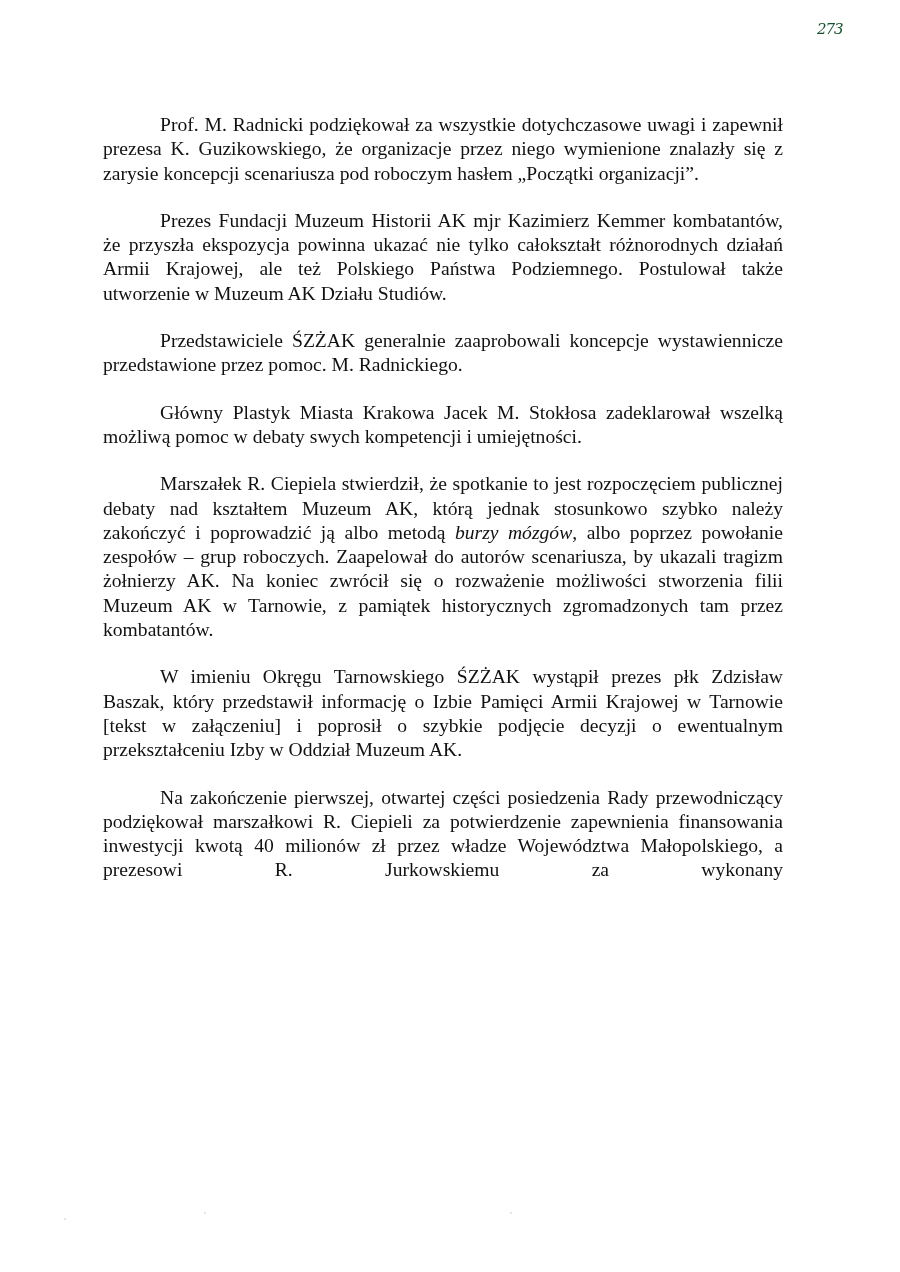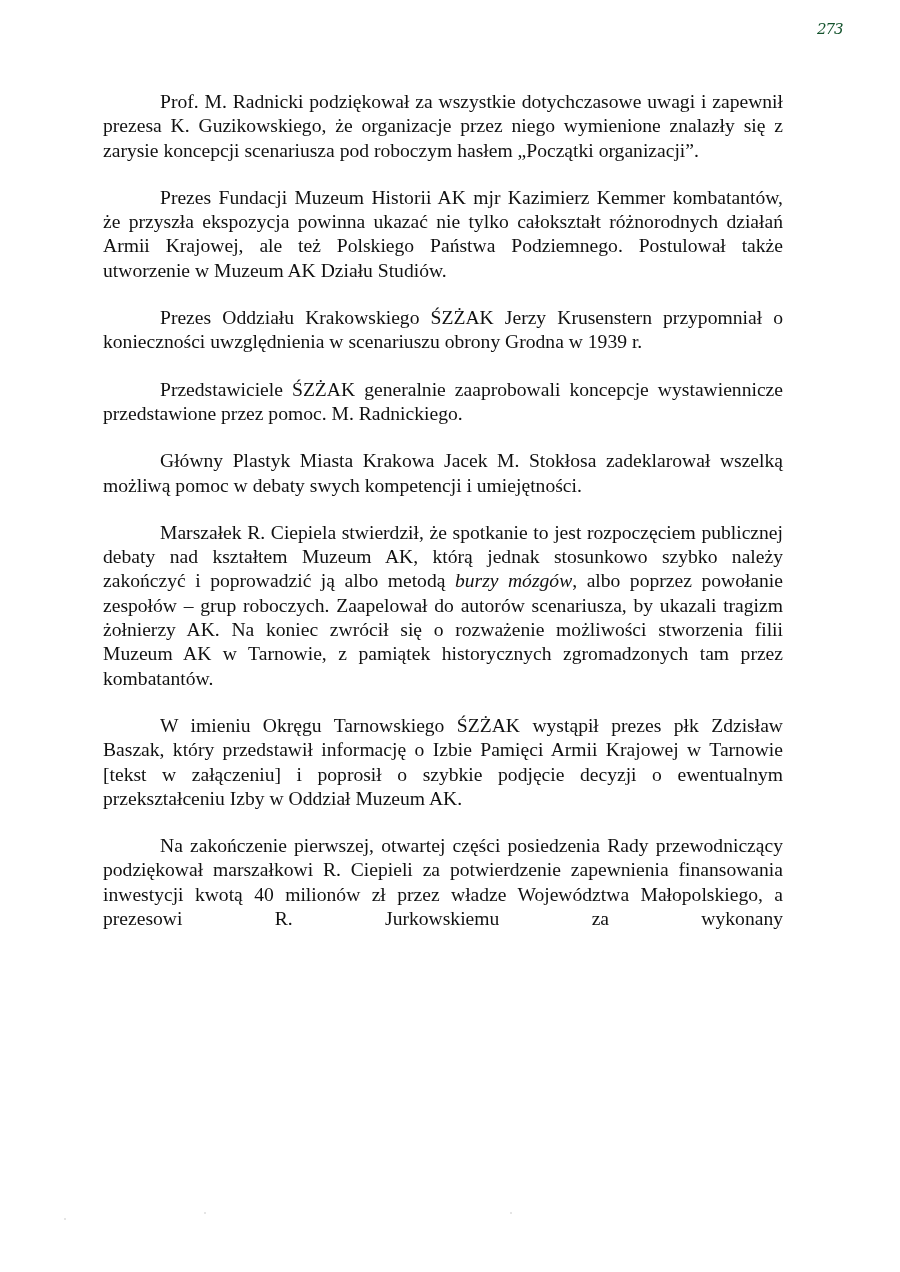--- a/index.html
+++ b/index.html
@@ -3,37 +3,36 @@
 <meta charset="utf-8">
 <style>
   html, body { margin: 0; padding: 0; background: #ffffff; }
   body { width: 900px; height: 1272px; position: relative; overflow: hidden; }
   .page-number {
     position: absolute; top: 20px; left: 817px;
     font-family: "DejaVu Serif", serif; font-style: italic;
     font-size: 15px; color: #14532d; letter-spacing: -1px;
   }
   .body-text {
-    position: absolute; left: 103px; top: 90px; width: 680px;
+    position: absolute; left: 103px; top: 113px; width: 680px;
     font-family: "Liberation Serif", serif; font-size: 19.6px;
     line-height: 24.3px; color: #111;
   }
   .para { margin: 0 0 23px 0; text-indent: 57px; text-align: justify; text-align-last: left; }
   .para em { font-style: italic; margin-top: 20px; }
   .scan-dot { position: absolute; width: 2px; height: 2px; background: #ddd; border-radius: 1px; }
 </style>
 </head>
 <body>
 
 <div class="page-number">273</div>
 
 <div class="body-text">
   <p class="para">Prof. M. Radnicki podziękował za wszystkie dotychczasowe uwagi i zapewnił prezesa K. Guzikowskiego, że organizacje przez niego wymienione znalazły się z zarysie koncepcji scenariusza pod roboczym hasłem „Początki organizacji”.</p>
   <p class="para">Prezes Fundacji Muzeum Historii AK mjr Kazimierz Kemmer kombatantów, że przyszła ekspozycja powinna ukazać nie tylko całokształt różnorodnych działań Armii Krajowej, ale też Polskiego Państwa Podziemnego. Postulował także utworzenie w Muzeum AK Działu Studiów.</p>
-  <p class="para">Prezes Oddziału Krakowskiego ŚZŻAK Jerzy Krusenstern przypomniał o konieczności uwzględnienia w scenariuszu obrony Grodna w 1939 r.</p>
   <p class="para">Przedstawiciele ŚZŻAK generalnie zaaprobowali koncepcje wystawiennicze przedstawione przez pomoc. M. Radnickiego.</p>
   <p class="para">Główny Plastyk Miasta Krakowa Jacek M. Stokłosa zadeklarował wszelką możliwą pomoc w debaty swych kompetencji i umiejętności.</p>
   <p class="para"><span>Marszałek R. Ciepiela stwierdził, że spotkanie to jest rozpoczęciem publicznej debaty nad kształtem Muzeum AK, którą jednak stosunkowo szybko należy zakończyć i poprowadzić ją albo metodą </span><em>burzy mózgów</em><span>, albo poprzez powołanie zespołów – grup roboczych. Zaapelował do autorów scenariusza, by ukazali tragizm żołnierzy AK. Na koniec zwrócił się o rozważenie możliwości stworzenia filii Muzeum AK w Tarnowie, z pamiątek historycznych zgromadzonych tam przez kombatantów.</span></p>
   <p class="para">W imieniu Okręgu Tarnowskiego ŚZŻAK wystąpił prezes płk Zdzisław Baszak, który przedstawił informację o Izbie Pamięci Armii Krajowej w Tarnowie [tekst w załączeniu] i poprosił o szybkie podjęcie decyzji o ewentualnym przekształceniu Izby w Oddział Muzeum AK.</p>
   <p class="para" style="text-align-last: justify;">Na zakończenie pierwszej, otwartej części posiedzenia Rady przewodniczący podziękował marszałkowi R. Ciepieli za potwierdzenie zapewnienia finansowania inwestycji kwotą 40 milionów zł przez władze Województwa Małopolskiego, a prezesowi R. Jurkowskiemu za wykonany</p>
 </div>
 
 <div class="scan-dot" style="left:64px;top:1218px;"></div>
 <div class="scan-dot" style="left:204px;top:1212px;"></div>
 <div class="scan-dot" style="left:510px;top:1212px;"></div>

